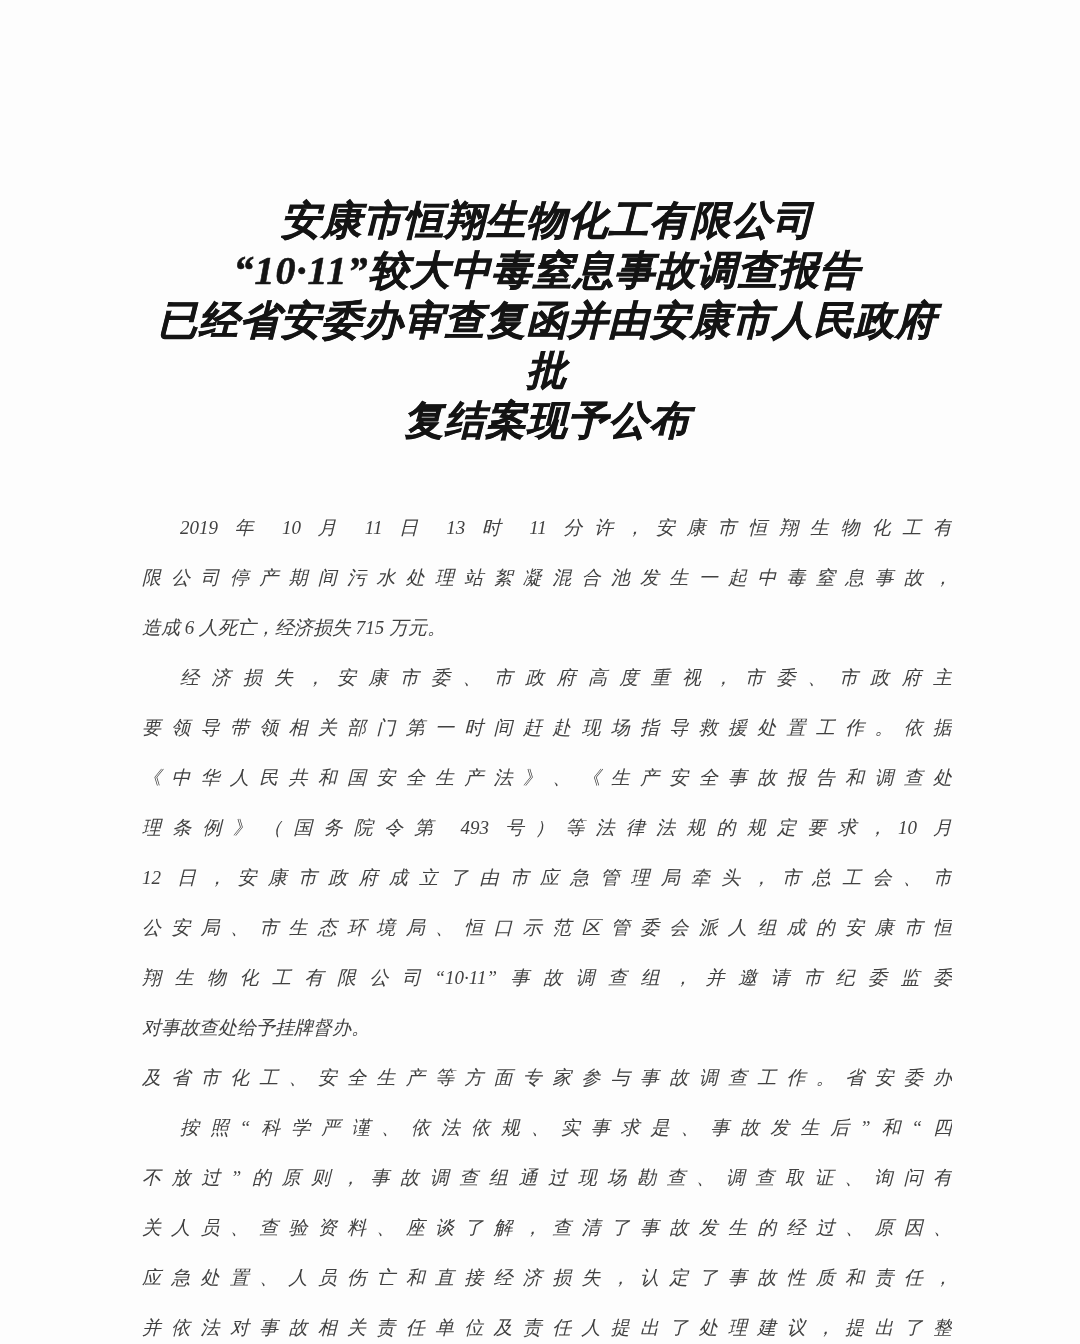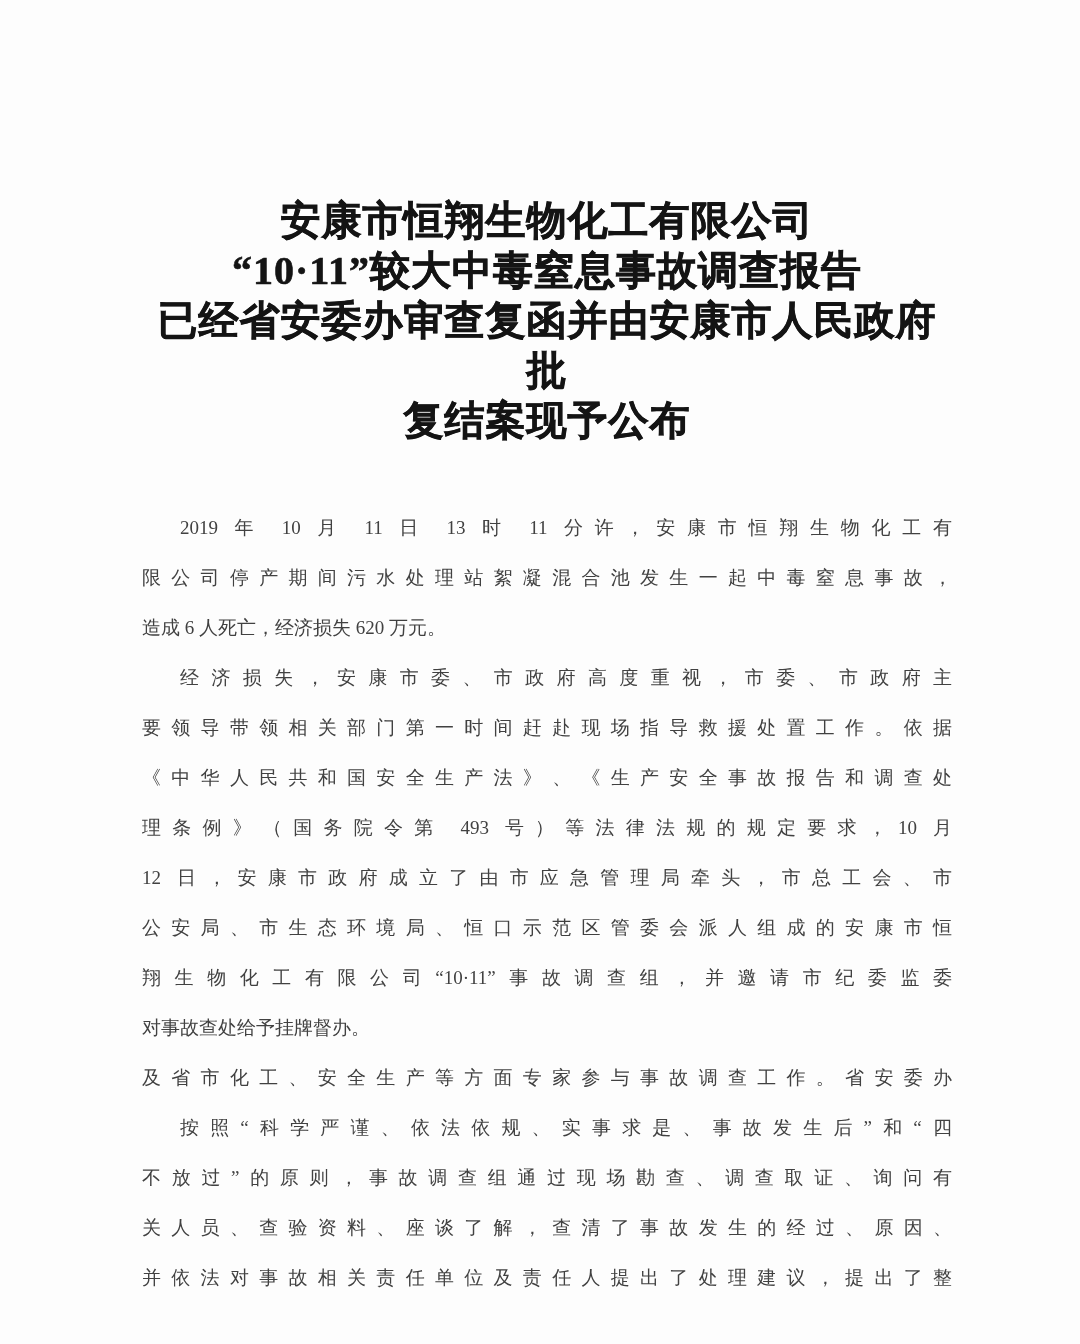--- a/index.html
+++ b/index.html
@@ -1,15 +1,15 @@
 <!DOCTYPE html>
 <html lang="zh" style="--page-bg: #fdfdfd; --title-color: #141414; --body-color: #414141;"><head>
 <meta charset="utf-8">
 <style>
-  * { margin: 0; padding: 0; box-sizing: border-box; }
+  * { margin: 0; padding: 0; box-sizing: border-box; font-style: italic; }
 
   html, body {
     background: #e8e8e8;
   }
 
   .page {
     position: relative;
     width: 1080px;
     height: 1344px;
     margin: 0 auto;
@@ -66,34 +66,35 @@
     <div class="doc-title">
         <div class="title-line">安康市恒翔生物化工有限公司</div>
         <div class="title-line">“10·11”较大中毒窒息事故调查报告</div>
         <div class="title-line">已经省安委办审查复函并由安康市人民政府批</div>
         <div class="title-line">复结案现予公布</div>
       </div>
     <div class="doc-body">
         <div class="para">
           <div class="line first">2019 年 10 月 11 日 13 时 11 分许，安康市恒翔生物化工有</div>
           <div class="line">限公司停产期间污水处理站絮凝混合池发生一起中毒窒息事故，</div>
-          <div class="line last">造成 6 人死亡，经济损失 620 万元。</div>
+          <div class="line last">造成 6 人死亡，经济损失 715 万元。</div>
         </div>
         <div class="para">
           <div class="line first">经济损失，安康市委、市政府高度重视，市委、市政府主</div>
           <div class="line">要领导带领相关部门第一时间赶赴现场指导救援处置工作。依据</div>
           <div class="line">《中华人民共和国安全生产法》、《生产安全事故报告和调查处</div>
           <div class="line">理条例》（国务院令第 493 号）等法律法规的规定要求，10 月</div>
           <div class="line">12 日，安康市政府成立了由市应急管理局牵头，市总工会、市</div>
           <div class="line">公安局、市生态环境局、恒口示范区管委会派人组成的安康市恒</div>
           <div class="line">翔生物化工有限公司“10·11”事故调查组，并邀请市纪委监委</div>
           <div class="line last">对事故查处给予挂牌督办。</div>
           <div class="line">及省市化工、安全生产等方面专家参与事故调查工作。省安委办</div>
         </div>
         <div class="para clipped">
           <div class="line first">按照“科学严谨、依法依规、实事求是、事故发生后”和“四</div>
           <div class="line">不放过”的原则，事故调查组通过现场勘查、调查取证、询问有</div>
           <div class="line">关人员、查验资料、座谈了解，查清了事故发生的经过、原因、</div>
+          <div class="line">应急处置、人员伤亡和直接经济损失，认定了事故性质和责任，</div>
           <div class="line last">并依法对事故相关责任单位及责任人提出了处理建议，提出了整</div>
         </div>
       </div>
   </div>
 </div>
 
 </body></html>

